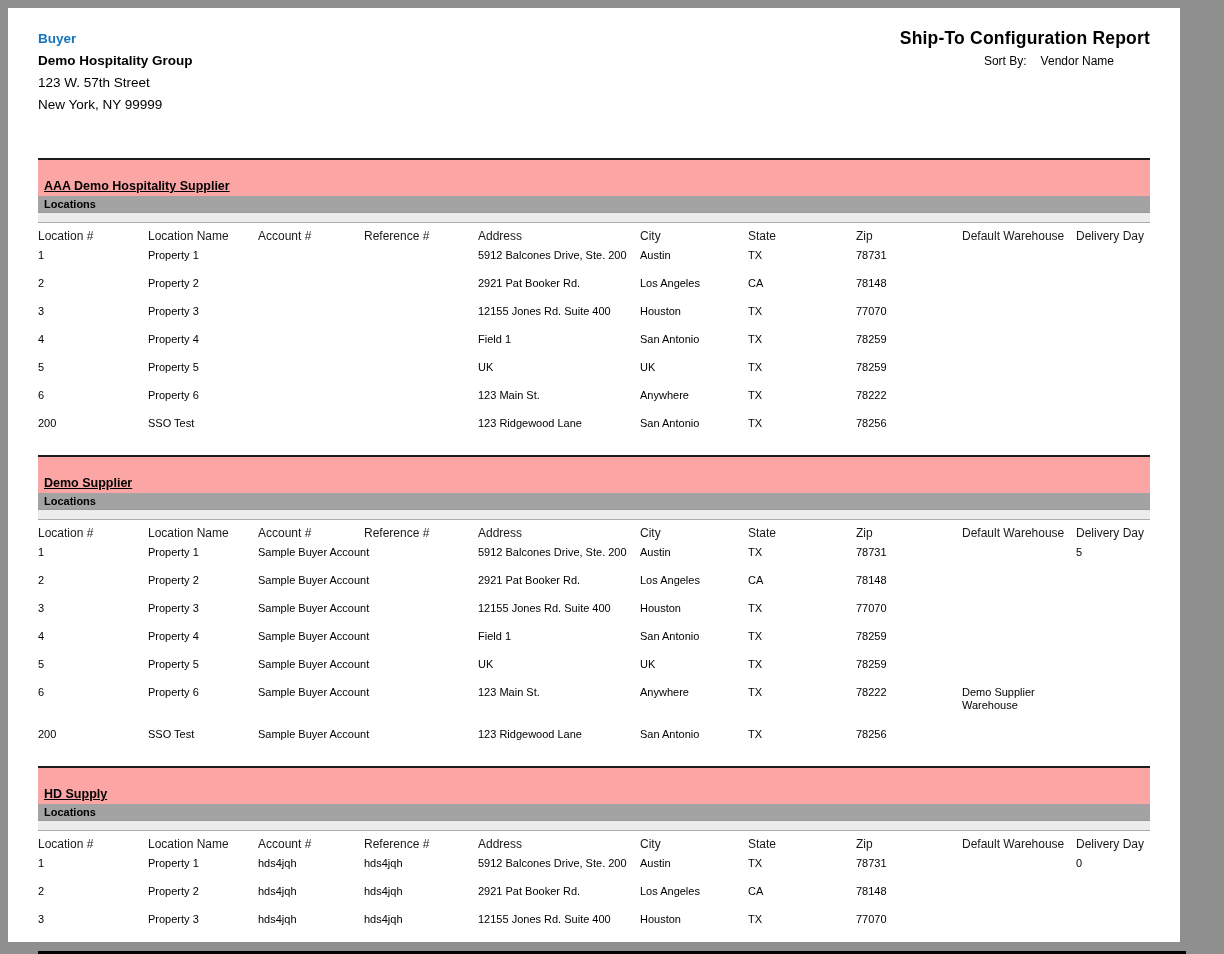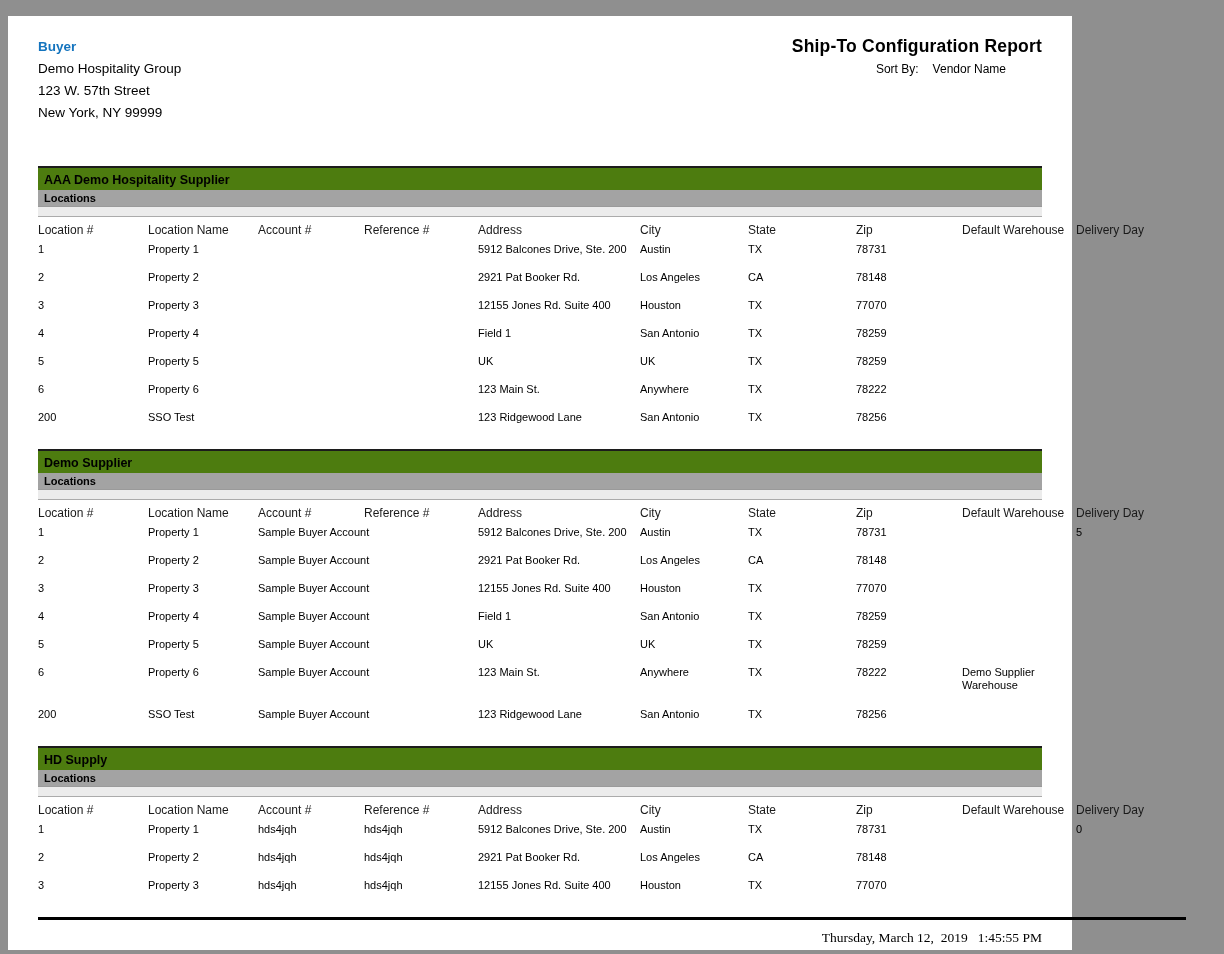--- a/index.html
+++ b/index.html
@@ -4,42 +4,43 @@
 <style>
   * { margin: 0; padding: 0; box-sizing: border-box; }
   html, body { width: 1224px; height: 954px; overflow: hidden; }
   body {
     background: #8f8f8f;
     font-family: "Liberation Sans", sans-serif;
     color: #000;
   }
   .page {
     position: absolute;
-    left: 8px; top: 16px;
-    width: 1064px; height: 934px;
+    left: 8px; top: 8px;
+    width: 1172px; height: 934px;
     background: #ffffff;
     padding: 20px 30px 0 30px;
   }
   
   .rpt-header { display: flex; justify-content: space-between; margin-bottom: 42px; }
   .buyer-block { line-height: 22px; font-size: 13.5px; }
   .buyer-label { color: #1474be; font-weight: bold; }
-  .buyer-name { font-weight: normal; }
+  .buyer-name { font-weight: bold; }
   .title-block { text-align: right; margin-left: 36px; }
   .rpt-title { font-size: 17.5px; font-weight: bold; letter-spacing: .2px; }
   .sort-row { margin-top: 5px; padding-right: 36px; font-size: 12px; }
   .sort-label { margin-right: 14px; }
   .sort-value { font-weight: normal; }
   
   .vendor-section { margin-bottom: 13px; }
   .sec-title {
     border-top: 2px solid #1c1c1c;
-    background: #4d7c0f;
+    background: #fca5a5;
     font-size: 12.5px; font-weight: bold;
-    padding: 5px 6px 3px 6px;
+    padding: 19px 6px 3px 6px;
+    text-decoration: underline;
   }
   .sec-sub {
     background: #a3a3a3;
     font-size: 11px; font-weight: bold;
     padding: 2px 6px 2px 6px;
     border-bottom: 1px solid #9a9a9a;
   }
   .sec-spacer {
     background: #ececec;
     height: 10px;

